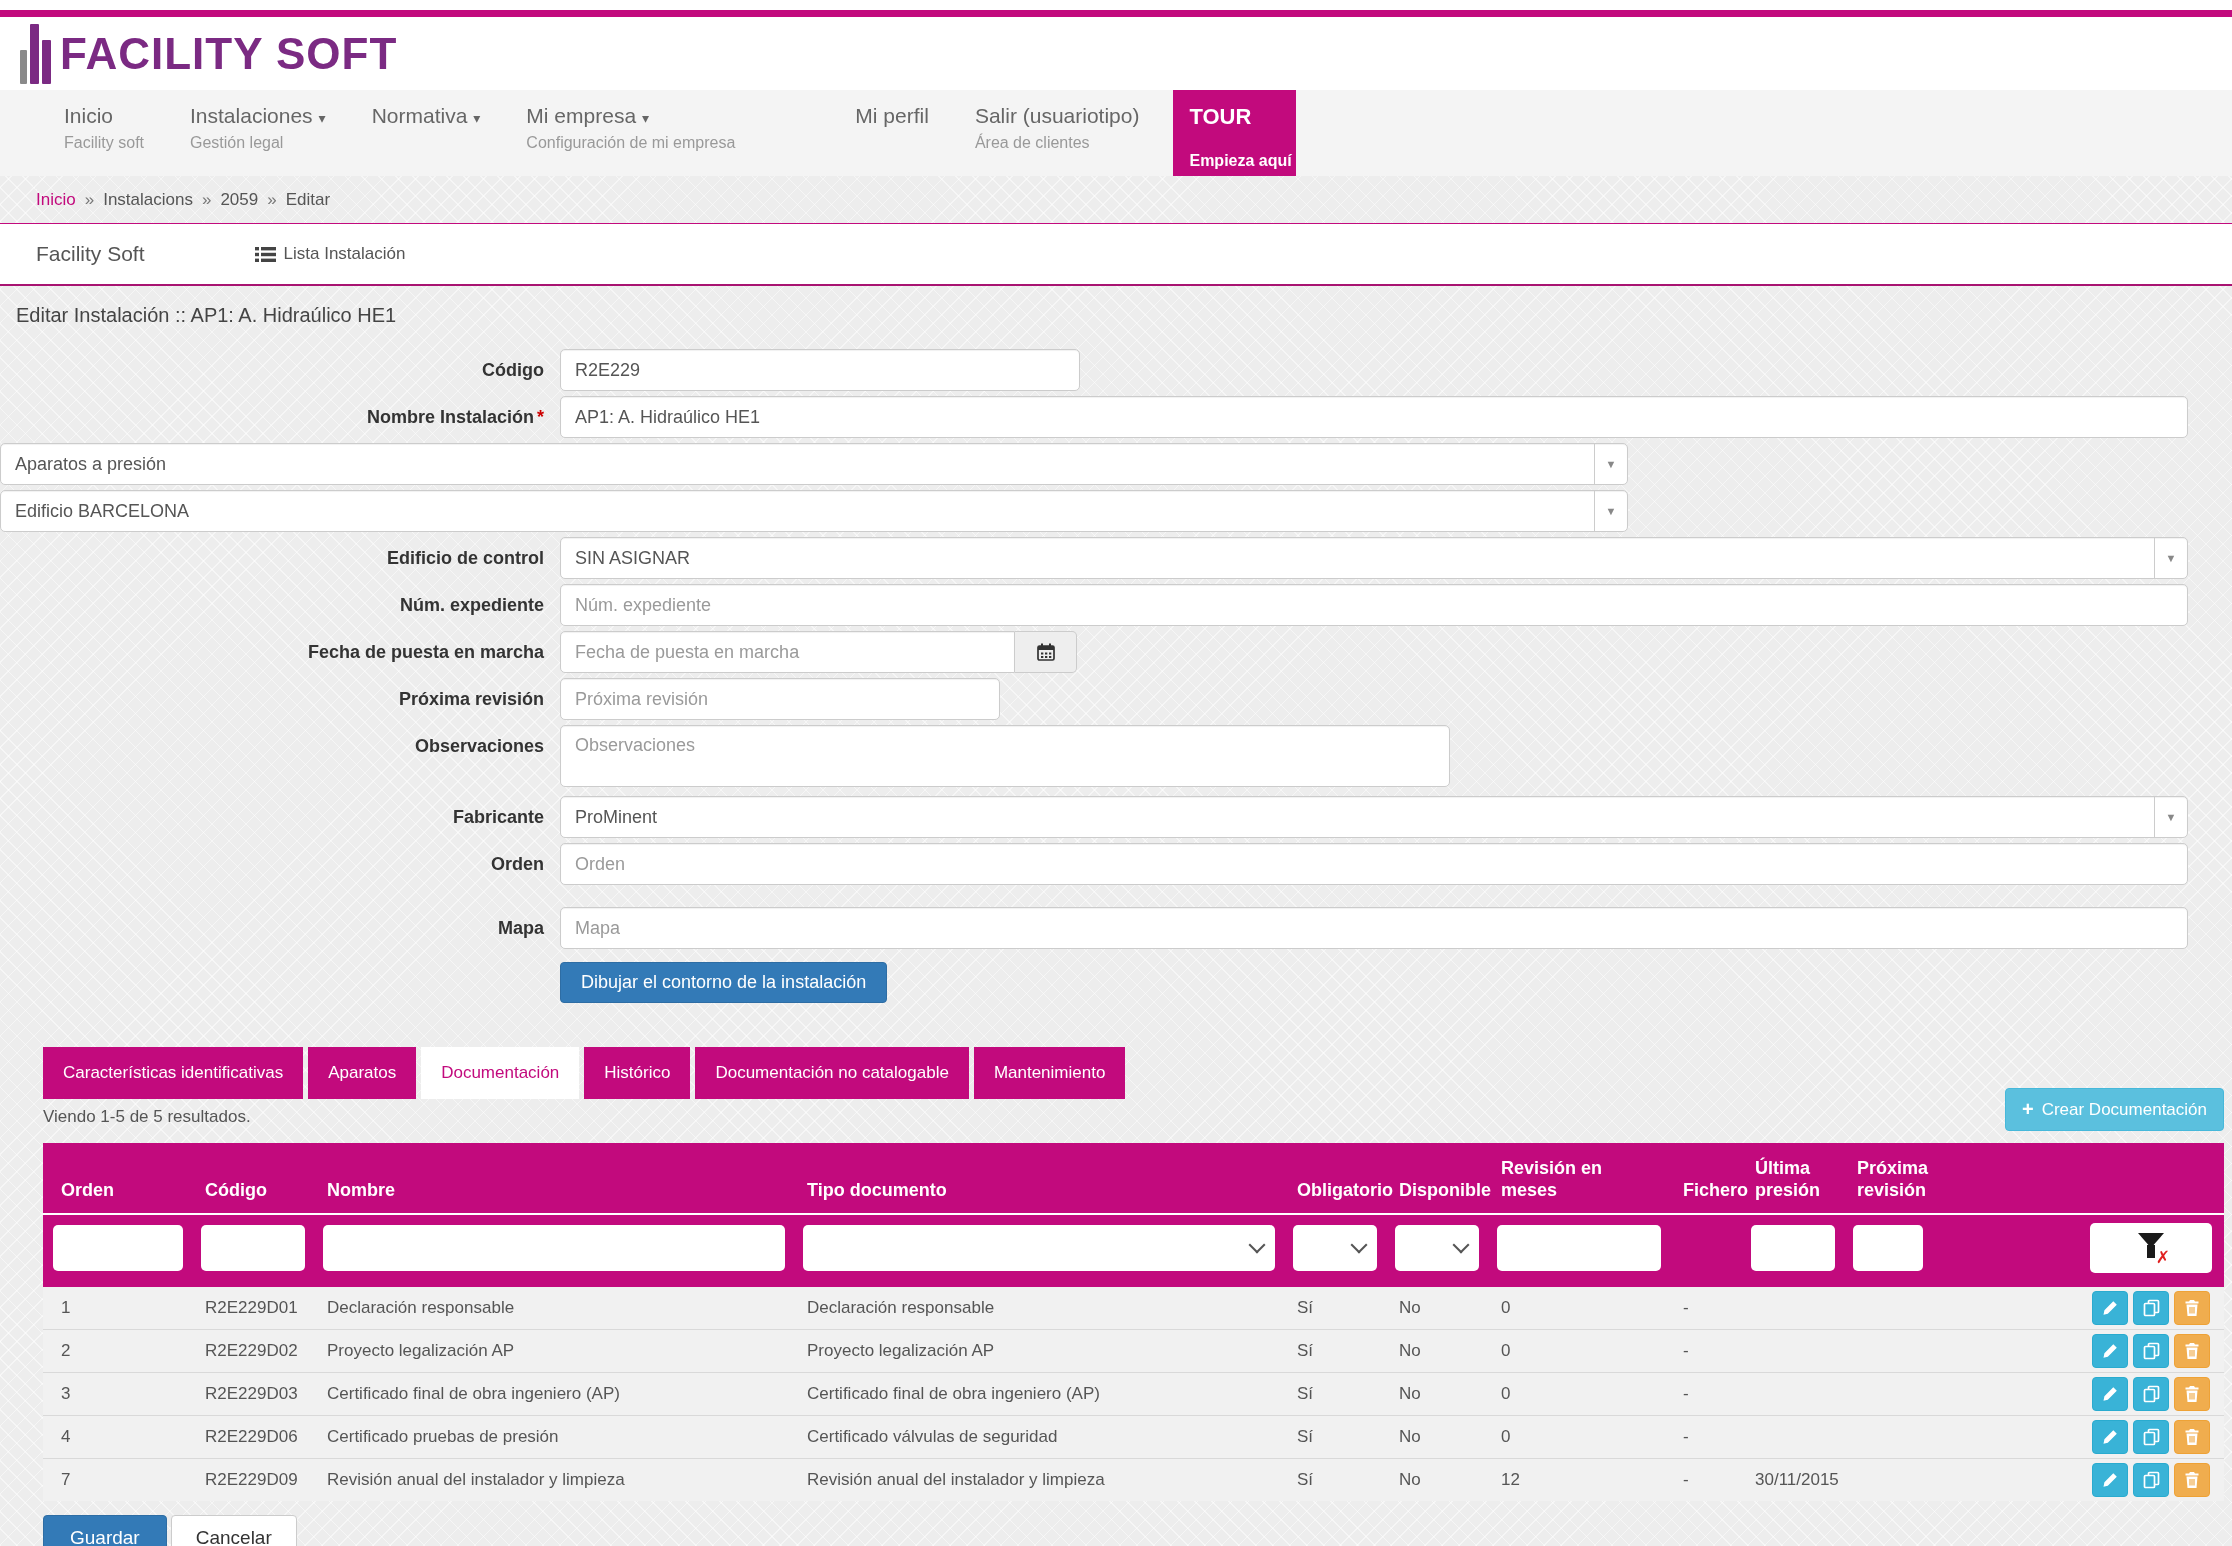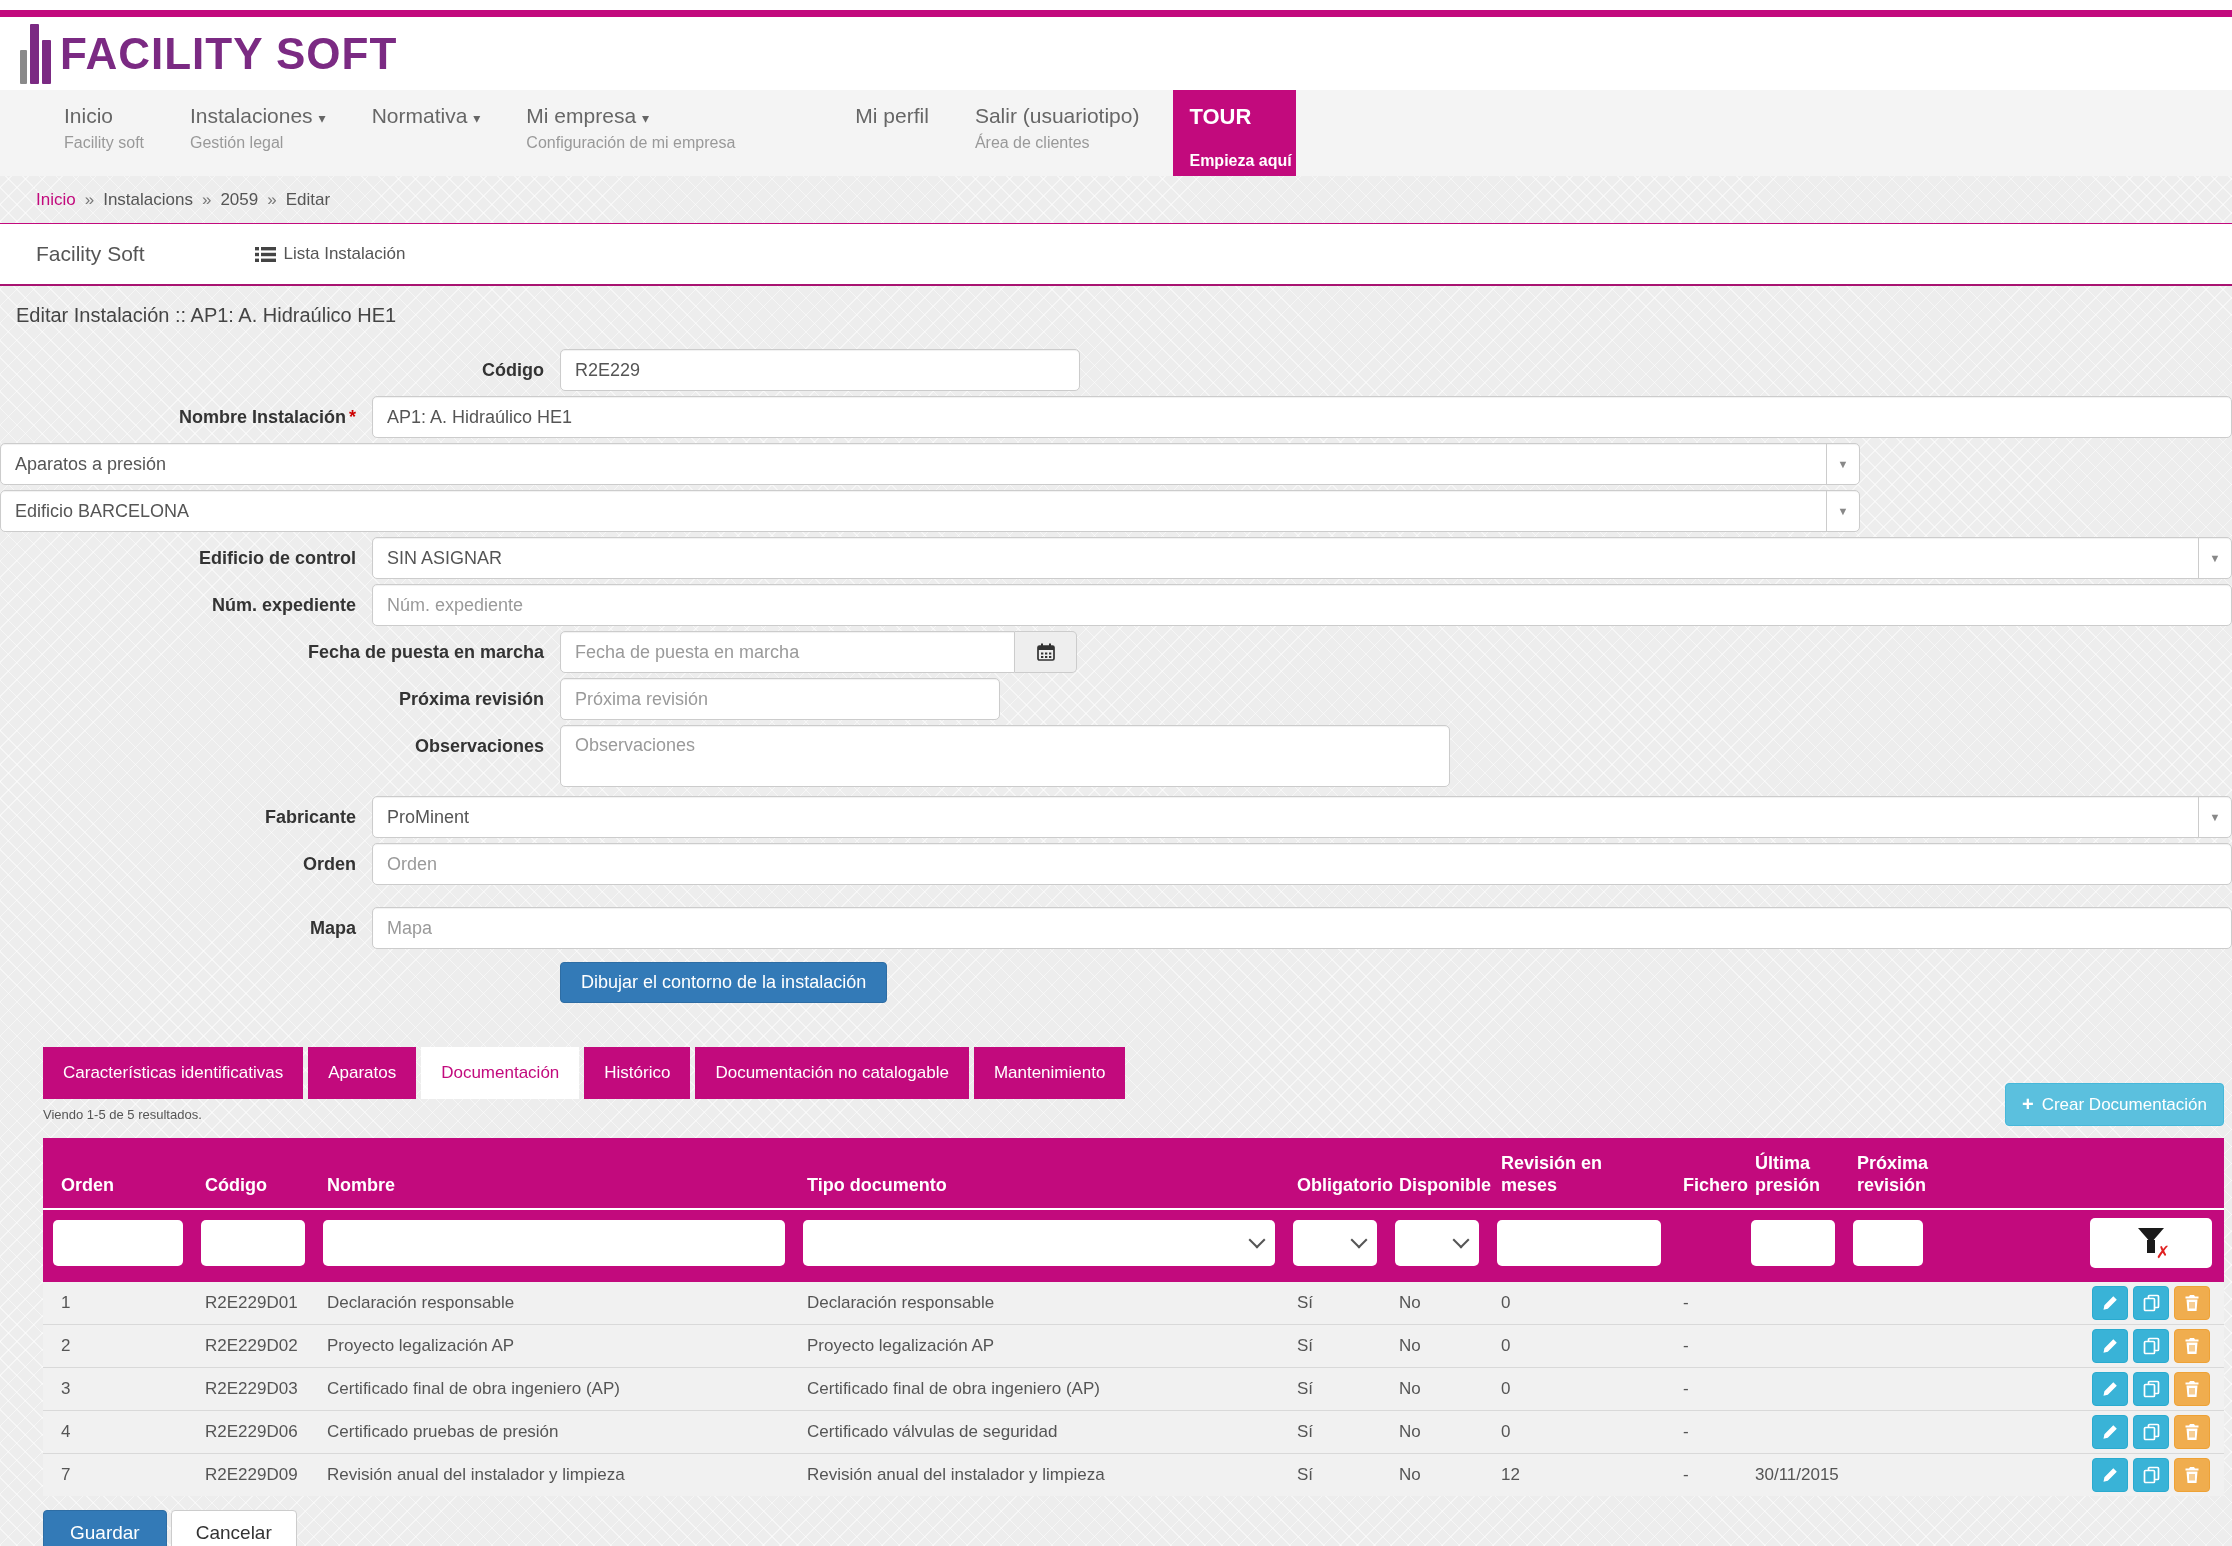--- a/index.html
+++ b/index.html
@@ -55,21 +55,21 @@
   .flabel{width:560px;text-align:right;padding-right:16px;box-sizing:border-box;
     font-size:18px;font-weight:bold;color:#333;line-height:42px;white-space:nowrap;}
   .req{color:#cc0000;margin-left:3px;font-weight:bold;}
   .fctrl{position:relative;}
   input.inp, .sel, textarea.ta{
     box-sizing:border-box;height:42px;border:1px solid #ccc;border-radius:5px;background:#fff;
     font-family:"Liberation Sans",sans-serif;font-size:18px;color:#555;padding:0 14px;
     box-shadow:inset 0 1px 1px rgba(0,0,0,.06);outline:none;}
   input.inp::placeholder, textarea.ta::placeholder{color:#9a9a9a;}
   .w-sm{width:520px;}
-  .w-full{width:1860px;}
+  .w-full{width:1628px;}
   .sel{display:flex;align-items:center;position:relative;cursor:pointer;}
   .sel .sel-arrow{position:absolute;right:0;top:0;bottom:0;width:32px;border-left:1px solid #ccc;
     display:flex;align-items:center;justify-content:center;color:#888;font-size:11px;}
   .date-group{display:flex;}
   .date-group input{width:455px;border-top-right-radius:0;border-bottom-right-radius:0;}
   .date-addon{width:62px;height:42px;box-sizing:border-box;background:#eee;border:1px solid #ccc;border-left:none;
     border-radius:0 5px 5px 0;display:flex;align-items:center;justify-content:center;cursor:pointer;}
   .w-prox{width:440px;}
   textarea.ta{width:890px;height:62px;padding-top:9px;resize:none;}
   .row-mapa{margin-top:22px;}
@@ -77,21 +77,21 @@
     font-size:18px;padding:9px 20px;border-radius:4px;cursor:pointer;font-family:"Liberation Sans",sans-serif;}
 
   
   .tabs{display:flex;margin:44px 0 0 43px;}
   .tab{background:#c20a7d;color:#fff;font-size:17px;padding:0 20px;height:52px;display:flex;align-items:center;
     margin-right:5px;cursor:pointer;white-space:nowrap;}
   .tab.active{background:#fff;color:#c20a7d;}
 
   
   .results-bar{display:flex;align-items:flex-end;justify-content:space-between;margin:8px 8px 0 43px;}
-  .results-text{font-size:13px;color:#555;padding-bottom:4px;}
+  .results-text{font-size:17px;color:#555;padding-bottom:4px;}
   .create-btn{background:#5bc0de;border:1px solid #46b8da;color:#fff;font-size:17px;border-radius:4px;
     padding:9px 16px;cursor:pointer;display:flex;align-items:center;font-family:"Liberation Sans",sans-serif;margin-top:-34px;}
   .create-btn .plus{font-weight:bold;font-size:20px;margin-right:8px;}
 
   
   table.grid{border-collapse:collapse;table-layout:fixed;width:2181px;margin:12px 0 0 43px;}
   .grid col.c-orden{width:148px}.grid col.c-codigo{width:122px}.grid col.c-nombre{width:480px}
   .grid col.c-tipo{width:490px}.grid col.c-oblig{width:102px}.grid col.c-disp{width:102px}
   .grid col.c-rev{width:182px}.grid col.c-fich{width:72px}.grid col.c-ult{width:102px}
   .grid col.c-prox{width:88px}.grid col.c-act{width:293px}

